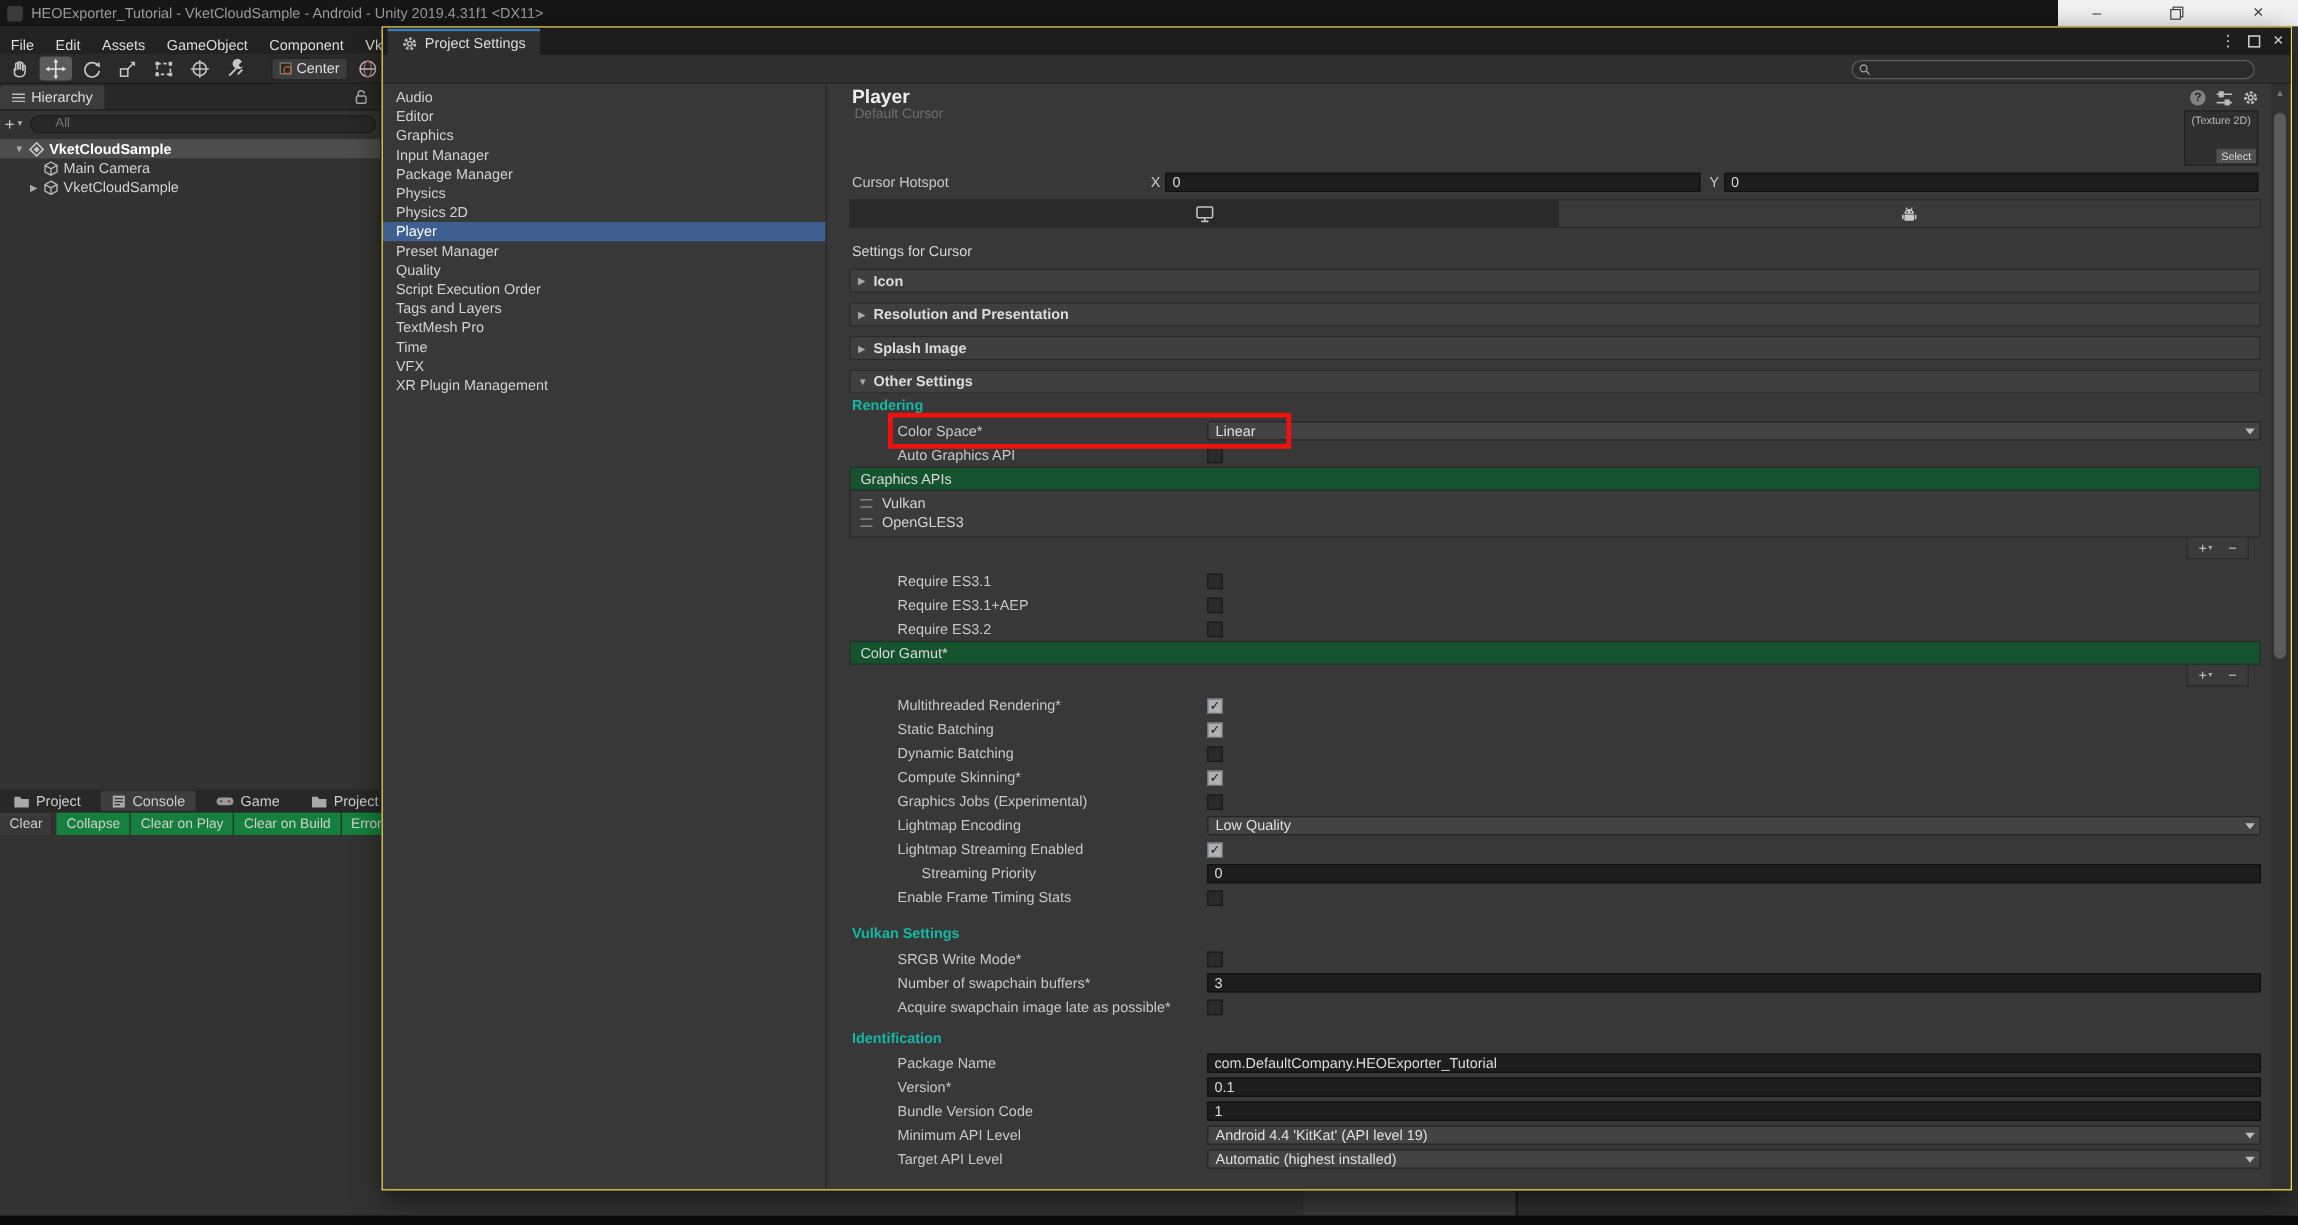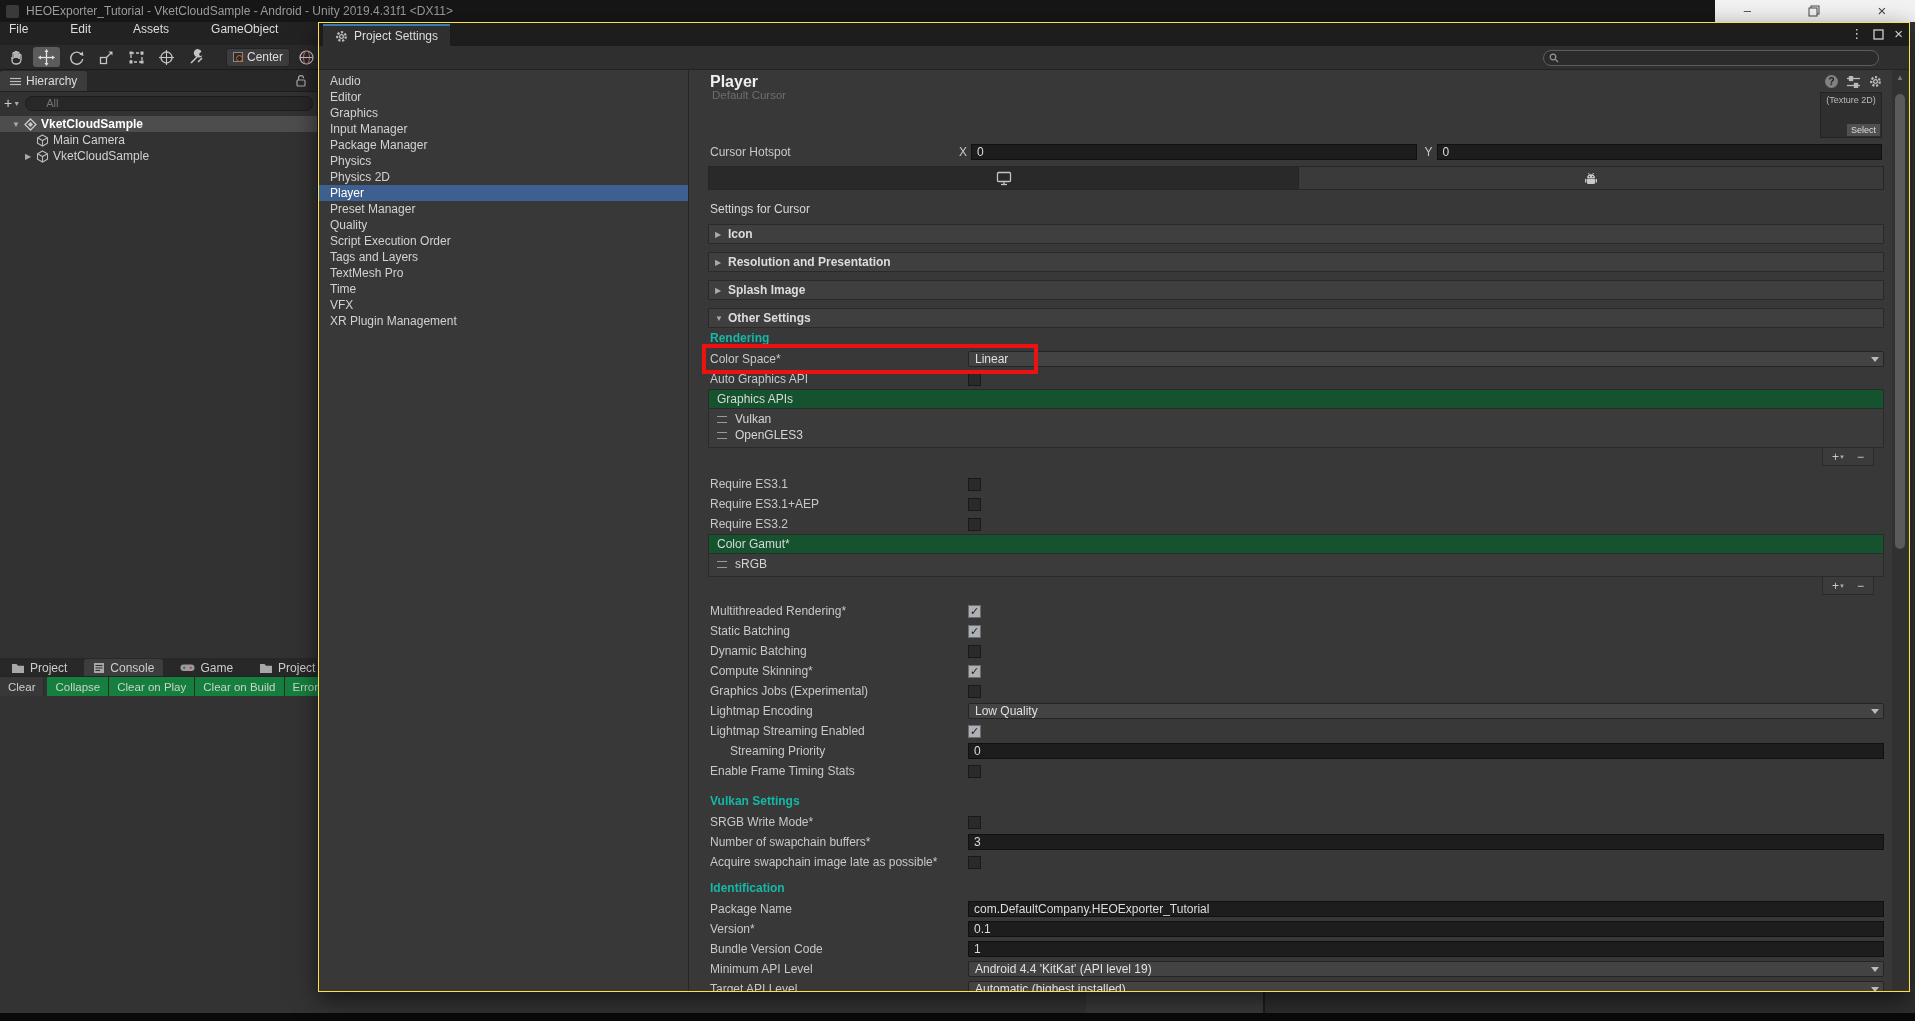--- a/index.html
+++ b/index.html
@@ -7,21 +7,21 @@
   .screen{position:relative;width:1915px;height:1021px;background:#333;overflow:hidden;font-size:12px;color:#ccc;}
 
   
   .os-titlebar{position:absolute;left:0;top:0;width:1915px;height:22px;background:#161616;display:flex;align-items:center;}
   .app-icon{width:13px;height:13px;margin:0 7px 0 6px;background:#3a3a3a;border-radius:2px;display:flex;align-items:center;justify-content:center;}
   .os-title{color:#9b9b9b;font-size:12px;}
   .os-light{position:absolute;right:0;top:0;width:200px;height:22px;background:#f2f2f2;display:flex;align-items:center;justify-content:space-around;color:#444;}
   .os-light span{font-size:13px;line-height:22px;}
 
   
-  .menubar{position:absolute;left:0;top:22px;width:319px;height:23px;background:#222;display:flex;align-items:flex-start;gap:24px;}
+  .menubar{position:absolute;left:0;top:22px;width:319px;height:23px;background:#222;display:flex;align-items:flex-end;}
   .menu-item{padding:0 9px;color:#ddd;}
   .main-toolbar{position:absolute;left:0;top:45px;width:319px;height:25px;background:#2a2a2a;border-bottom:1px solid #1b1b1b;display:flex;align-items:center;}
   .tool-btn{width:27px;height:20px;margin-left:3px;border-radius:3px;display:flex;align-items:center;justify-content:center;}
   .tool-btn.active{background:#5b5b5b;}
   .pivot-btn{margin-left:16px;height:19px;background:#3c3c3c;border:1px solid #232323;border-radius:3px;display:flex;align-items:center;padding:0 6px;gap:4px;color:#ddd;text-align:center;}
   .pivot-dot{width:10px;height:10px;border:1px solid #888;background:#2a2a2a;display:inline-block;position:relative;}
   .pivot-dot::after{content:"";position:absolute;left:2px;top:2px;width:5px;height:5px;border-radius:50%;border:1.5px solid #d4622a;}
   .globe-btn{margin-left:4px;width:24px;height:19px;display:flex;align-items:center;justify-content:center;}
 
   
@@ -108,21 +108,21 @@
   .blk-section .slabel{font-weight:bold;color:#ddd;}
   .blk-heading{height:16px;margin:3px 0 2px;padding-left:2px;font-weight:bold;color:#14b8a6;}
   .blk-bar{height:20px;background:#14532d;border:1px solid #2a2a2a;display:flex;align-items:center;padding-left:8px;color:#d8d8d8;}
   .blk-list{background:#3b3b3b;border:1px solid #2a2a2a;border-top:none;padding:2px 0 4px;}
   .list-row{height:16px;display:flex;align-items:center;color:#d5d5d5;}
   .drag-handle{width:10px;height:7px;border-top:1px solid #999;border-bottom:1px solid #999;margin:0 8px;}
   .list-footer{height:18px;display:flex;justify-content:flex-end;padding-right:10px;}
   .footer-tab{width:52px;height:18px;background:#3b3b3b;border:1px solid #2a2a2a;border-top:none;display:flex;align-items:center;justify-content:center;gap:12px;color:#ccc;}
   .footer-tab .pm{font-size:12px;line-height:12px;cursor:default;}
   .footer-tab .pm .mini{font-size:6px;vertical-align:bottom;color:#aaa;}
-  .blk-prop{height:20px;display:grid;grid-template-columns:260px 1fr;align-items:center;position:relative;}
+  .blk-prop{height:20px;display:grid;grid-template-columns:260px 1fr;align-items:center;position:relative;margin-left:38px;}
   .prop-label{color:#c8c8c8;padding-left:2px;}
   .prop-label.indent{padding-left:22px;}
   .dropdown{height:16px;background:#434343;border:1px solid #242424;border-radius:2px;color:#e0e0e0;display:flex;align-items:center;padding:0 16px 0 6px;position:relative;}
   .dropdown .caret{position:absolute;right:4px;top:5px;width:0;height:0;border-left:4px solid transparent;border-right:4px solid transparent;border-top:5px solid #bbb;}
   .txt-field{height:16px;width:100%;background:#1d1d1d;border:1px solid #101010;color:#ddd;padding:0 5px;font-size:12px;outline:none;}
   .cb{width:13px;height:13px;background:#2a2a2a;border:1px solid #191919;display:flex;align-items:center;justify-content:center;font-size:11px;color:#1d1d1d;}
   .cb.checked{background:#adb1b6;border-color:#6d6d6d;font-weight:bold;}
   .hl-box{position:absolute;left:-6px;top:-5px;width:336px;height:30px;border:4px solid #ee1111;pointer-events:none;z-index:5;}
   svg{display:block;}
 </style>
@@ -535,26 +535,20 @@
               <span class="cb"></span>
             </div>
           </div>
           <div class="blk-prop">
             <span class="prop-label">Require ES3.2</span>
             <div>
               <span class="cb"></span>
             </div>
           </div>
           <div class="blk-bar">Color Gamut*</div>
-          <div class="blk-list">
-            <div class="list-row">
-              <span class="drag-handle"></span>
-              <span>sRGB</span>
-            </div>
-          </div>
           <div class="list-footer">
             <div class="footer-tab">
               <span class="pm">+<span class="mini">▼</span></span>
               <span class="pm">−</span>
             </div>
           </div>
           <div style="height: 6px;"></div>
           <div class="blk-prop">
             <span class="prop-label">Multithreaded Rendering*</span>
             <div>

